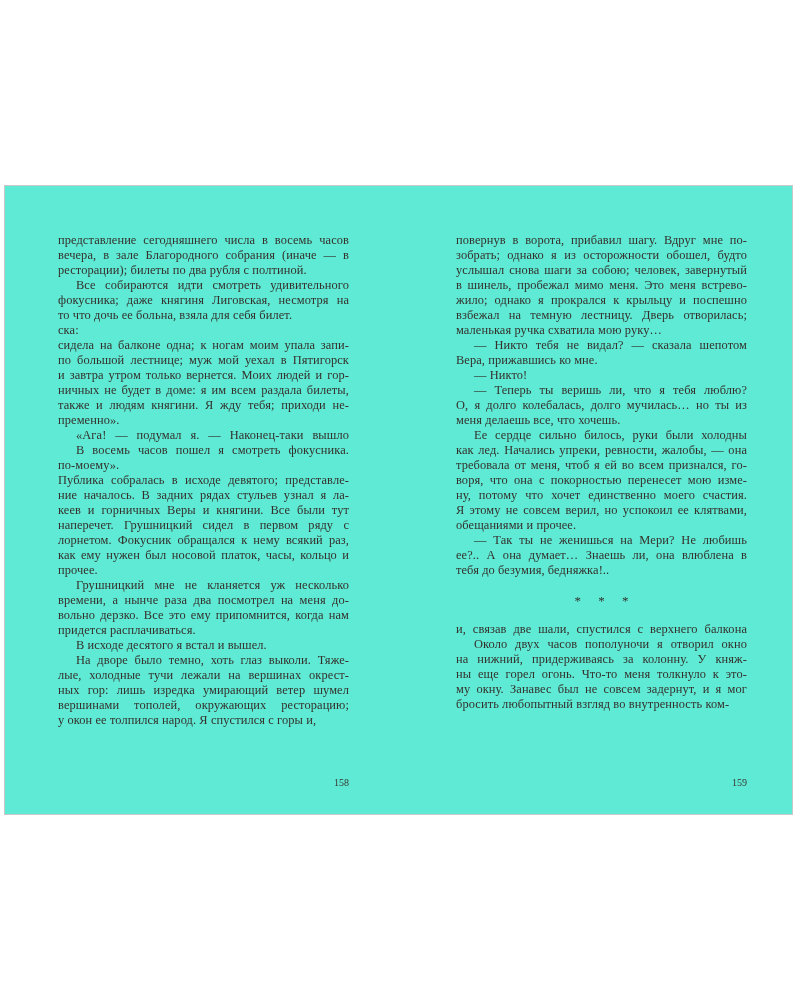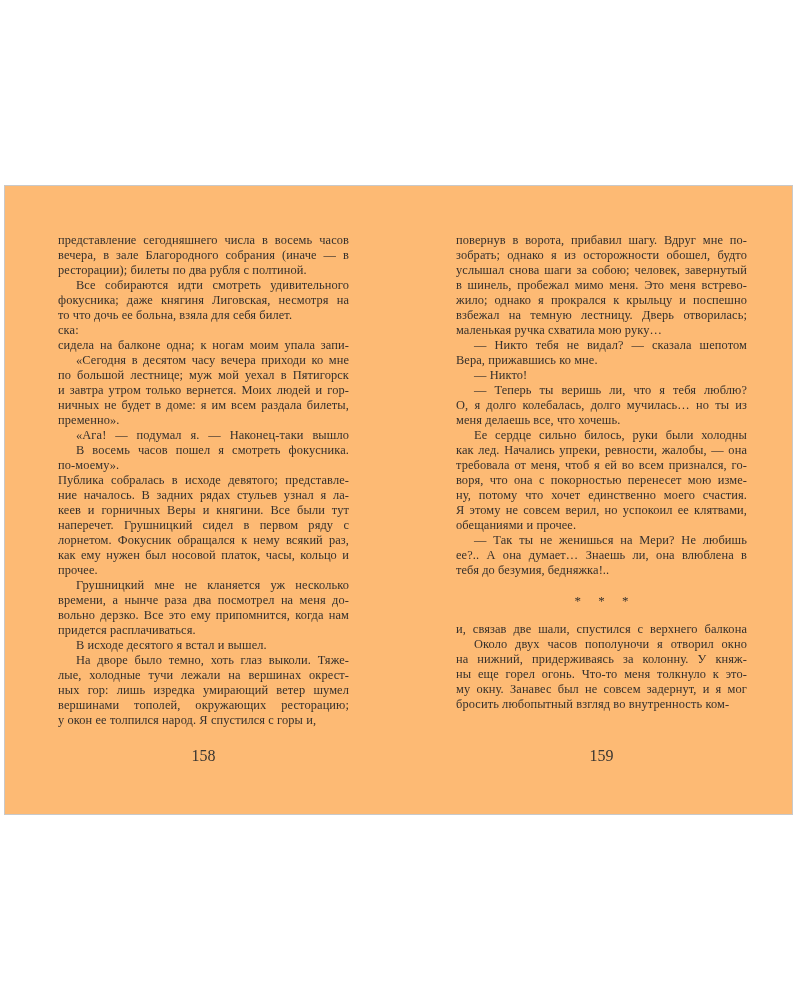--- a/index.html
+++ b/index.html
@@ -2,21 +2,21 @@
 <html><head>
 <meta charset="utf-8">
 <style>
   * { margin:0; padding:0; box-sizing:border-box; }
   html,body { width:801px; height:1001px; background:#ffffff; overflow:hidden; }
   body { font-family:"Liberation Serif", serif; color:#35302c; position:relative; }
 
   .book-spread {
     position:absolute; left:4px; top:185px;
     width:789px; height:630px;
-    background:#fdba74;
+    background:#5eead4;
     border:1px solid #c9c9c9;
   }
 
   .text-column {
     position:absolute; top:47px;
     width:291px;
     font-size:12.4px; line-height:15px;
     letter-spacing:0.1px;
   }
   .text-column.left  { left:53px;  }
@@ -31,46 +31,46 @@
   .line.indent { text-indent:18px; }
 
   .separator {
     height:44px;
     display:flex; align-items:center; justify-content:center;
     font-size:13px; letter-spacing:7px;
     text-indent:7px; 
   }
 
   .page-number {
-    position:absolute; top:561px;
+    position:absolute; top:591px;
     width:291px;
-    text-align:center;
-    font-size:16px; color:#3a3631;
+    text-align:right;
+    font-size:10px; color:#3a3631;
   }
   .page-number.left  { left:53px;  }
   .page-number.right { left:451px; }
 </style>
 </head>
 <body>
 
 <div class="book-spread">
 
   <div class="text-column left">
       <div class="line">представление сегодняшнего числа в восемь часов</div>
       <div class="line">вечера, в зале Благородного собрания (иначе — в</div>
       <div class="line last">ресторации); билеты по два рубля с полтиной.</div>
       <div class="line indent">Все собираются идти смотреть удивительного</div>
       <div class="line">фокусника; даже княгиня Лиговская, несмотря на</div>
       <div class="line last">то что дочь ее больна, взяла для себя билет.</div>
       <div class="line last">ска:</div>
       <div class="line">сидела на балконе одна; к ногам моим упала запи-</div>
-      <div class="line indent">«Сегодня в десятом часу вечера приходи ко мне</div>
       <div class="line">по большой лестнице; муж мой уехал в Пятигорск</div>
       <div class="line">и завтра утром только вернется. Моих людей и гор-</div>
       <div class="line">ничных не будет в доме: я им всем раздала билеты,</div>
+      <div class="line">также и людям княгини. Я жду тебя; приходи не-</div>
       <div class="line last">пременно».</div>
       <div class="line indent">«Ага! — подумал я. — Наконец-таки вышло</div>
       <div class="line indent">В восемь часов пошел я смотреть фокусника.</div>
       <div class="line last">по-моему».</div>
       <div class="line">Публика собралась в исходе девятого; представле-</div>
       <div class="line">ние началось. В задних рядах стульев узнал я ла-</div>
       <div class="line">кеев и горничных Веры и княгини. Все были тут</div>
       <div class="line">наперечет. Грушницкий сидел в первом ряду с</div>
       <div class="line">лорнетом. Фокусник обращался к нему всякий раз,</div>
       <div class="line">как ему нужен был носовой платок, часы, кольцо и</div>

